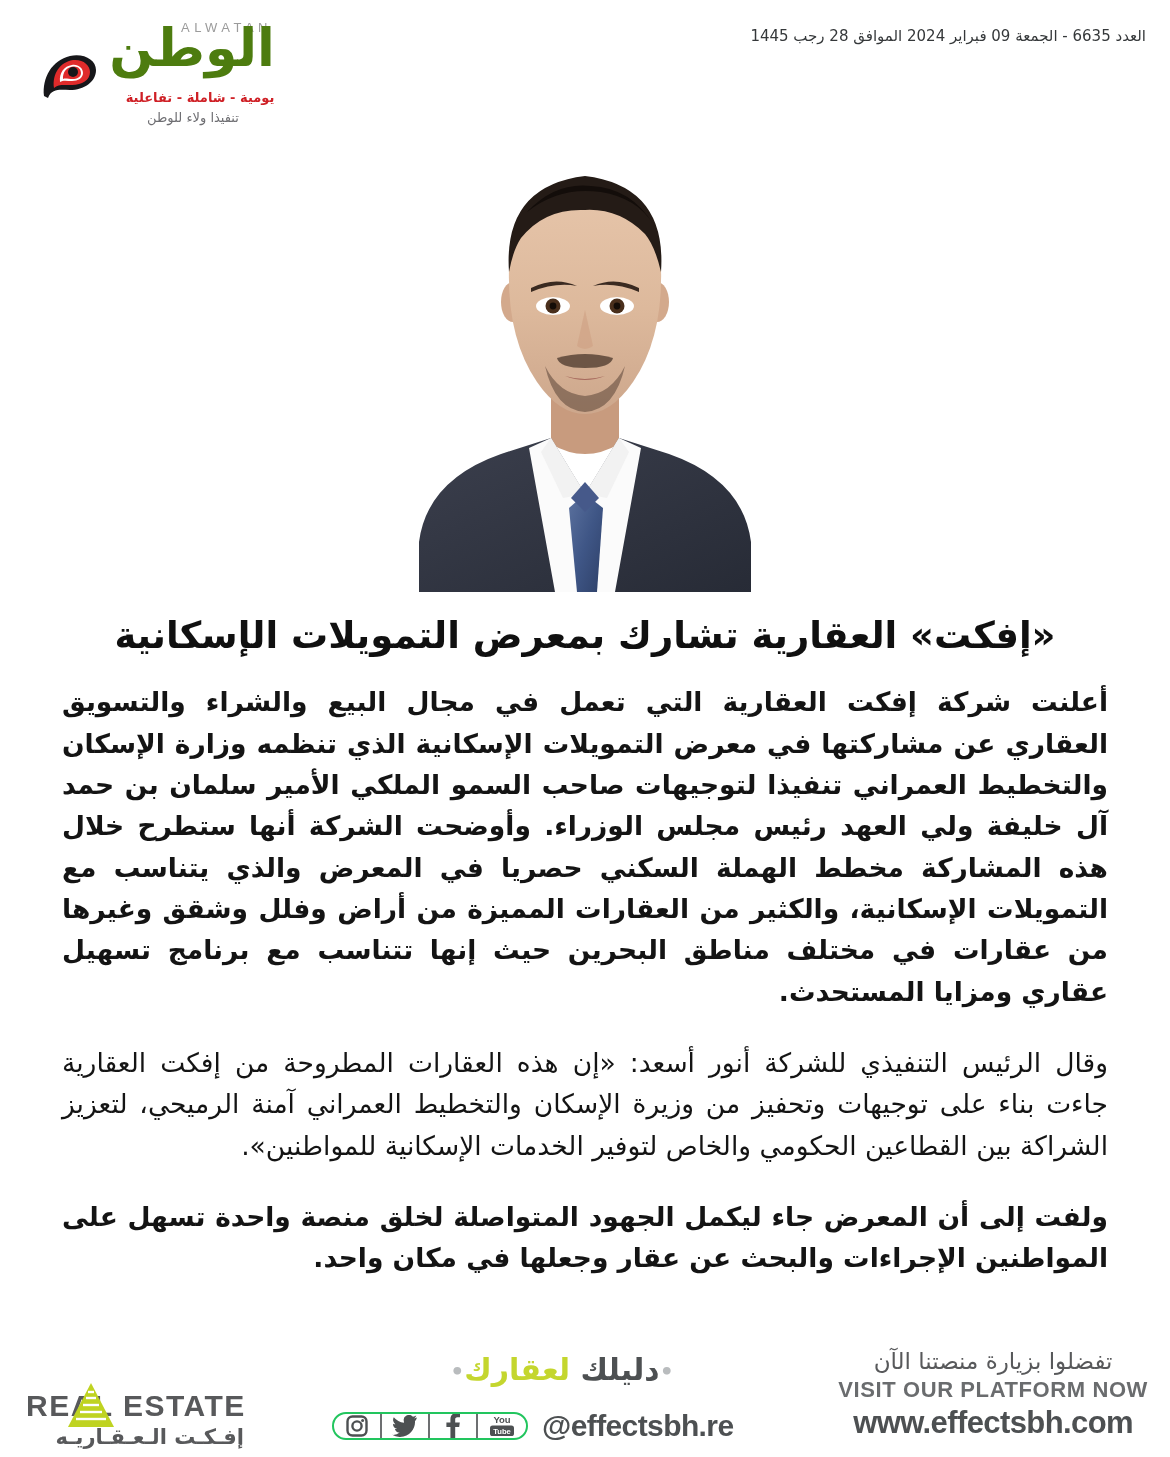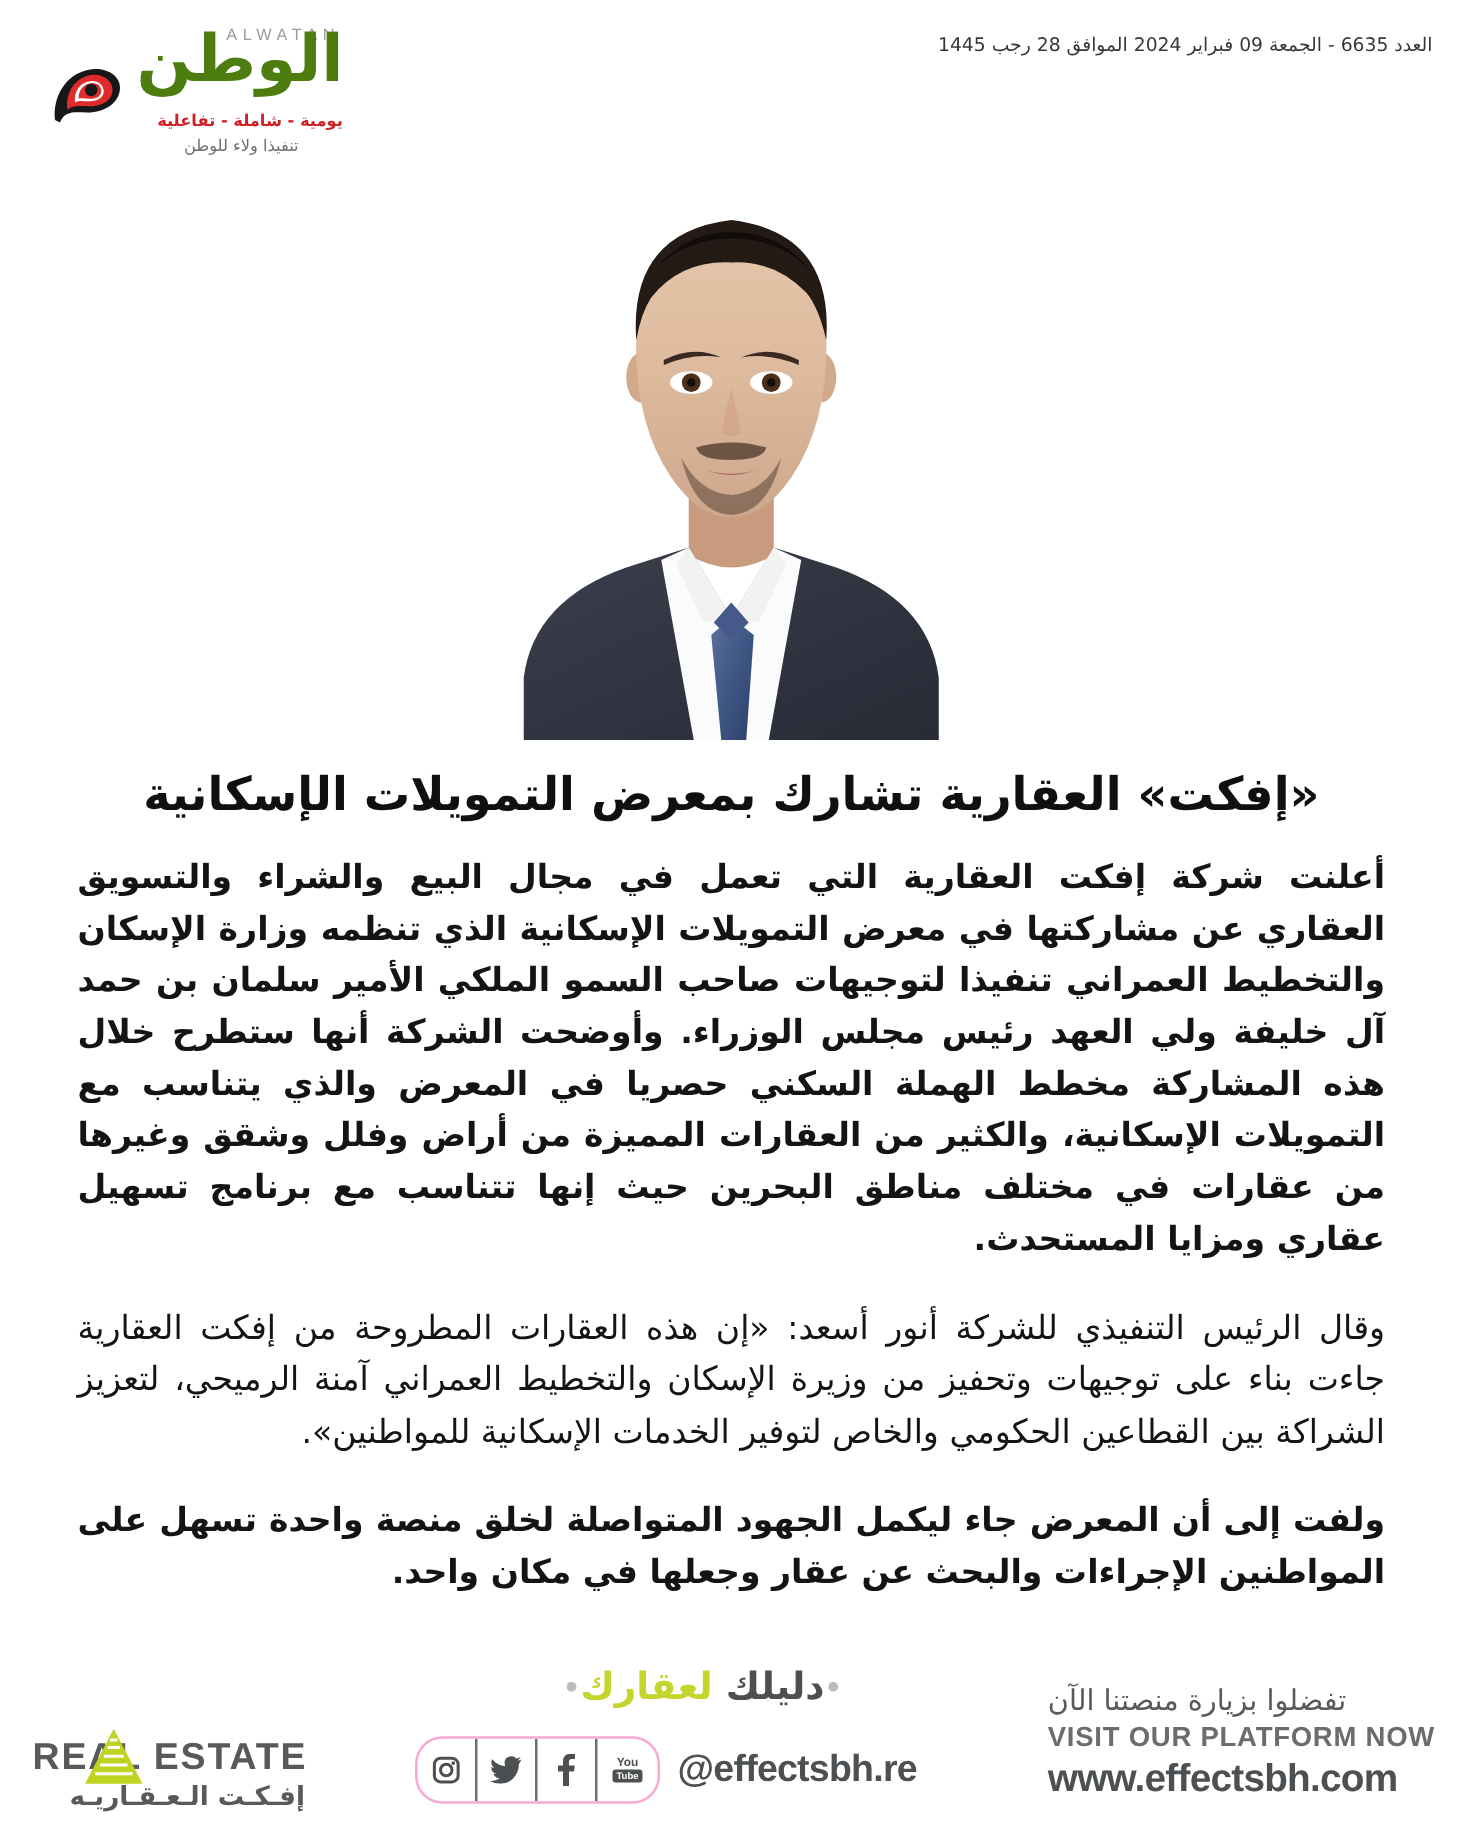--- a/index.html
+++ b/index.html
@@ -239,23 +239,23 @@
   .social-row {
     display: flex;
     align-items: center;
     justify-content: flex-start;
     gap: 14px;
     direction: ltr;
   }
   .social-pill {
     display: flex;
     align-items: stretch;
-    border: 2px solid #f9a8d4;
+    border: 2px solid #22c55e;
     border-radius: 22px;
-    height: 54px;
+    height: 28px;
     overflow: hidden;
   }
   .social-cell {
     width: 48px;
     display: flex;
     align-items: center;
     justify-content: center;
     border-right: 2px solid #6d6f71;
   }
   .social-cell:last-child { border-right: none; }
@@ -267,21 +267,21 @@
     color: #4d5052;
     letter-spacing: -0.6px;
     white-space: nowrap;
   }
 
   
   .footer-right {
     position: absolute;
     right: 22px;
     bottom: 16px;
-    text-align: left;
+    text-align: center;
   }
   .plat-ar {
     direction: rtl;
     font-family: "DejaVu Sans", sans-serif;
     font-size: 23px;
     color: #58595b;
     letter-spacing: 0.5px;
     margin-bottom: 3px;
   }
   .plat-en {

